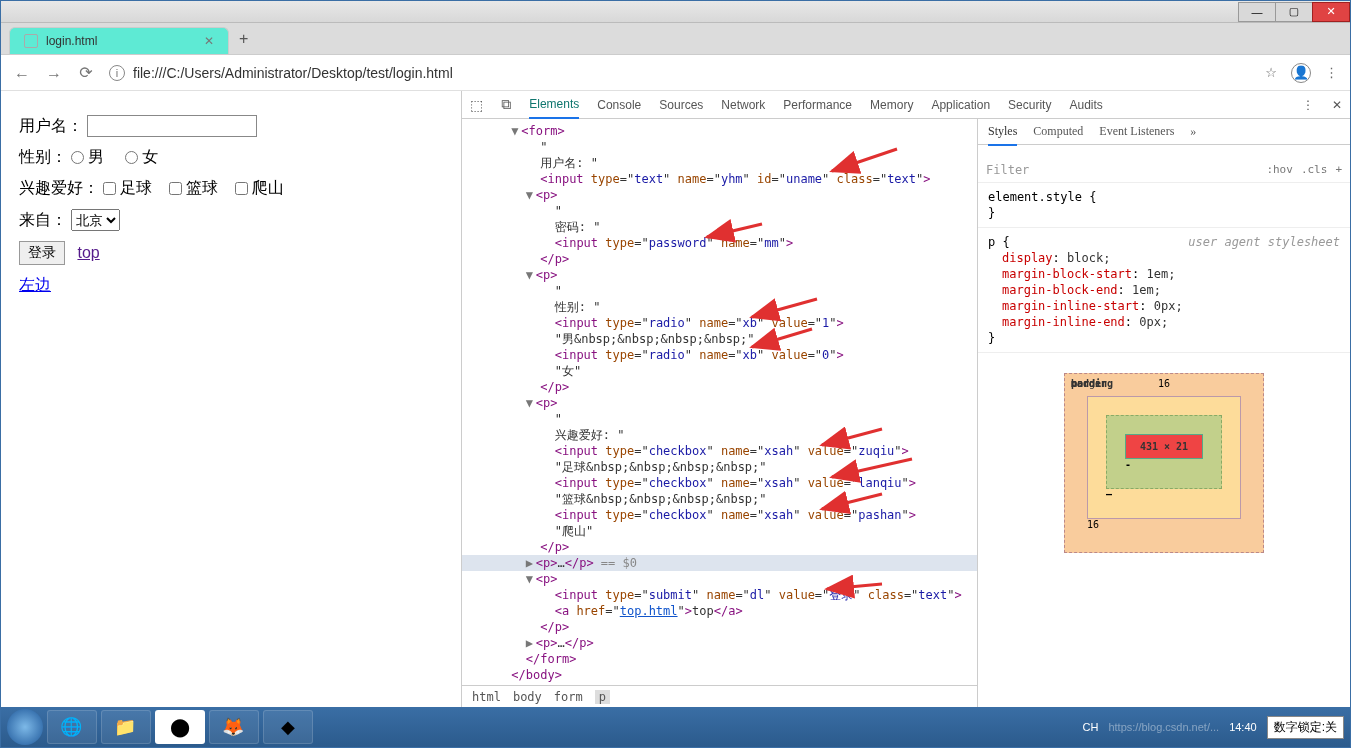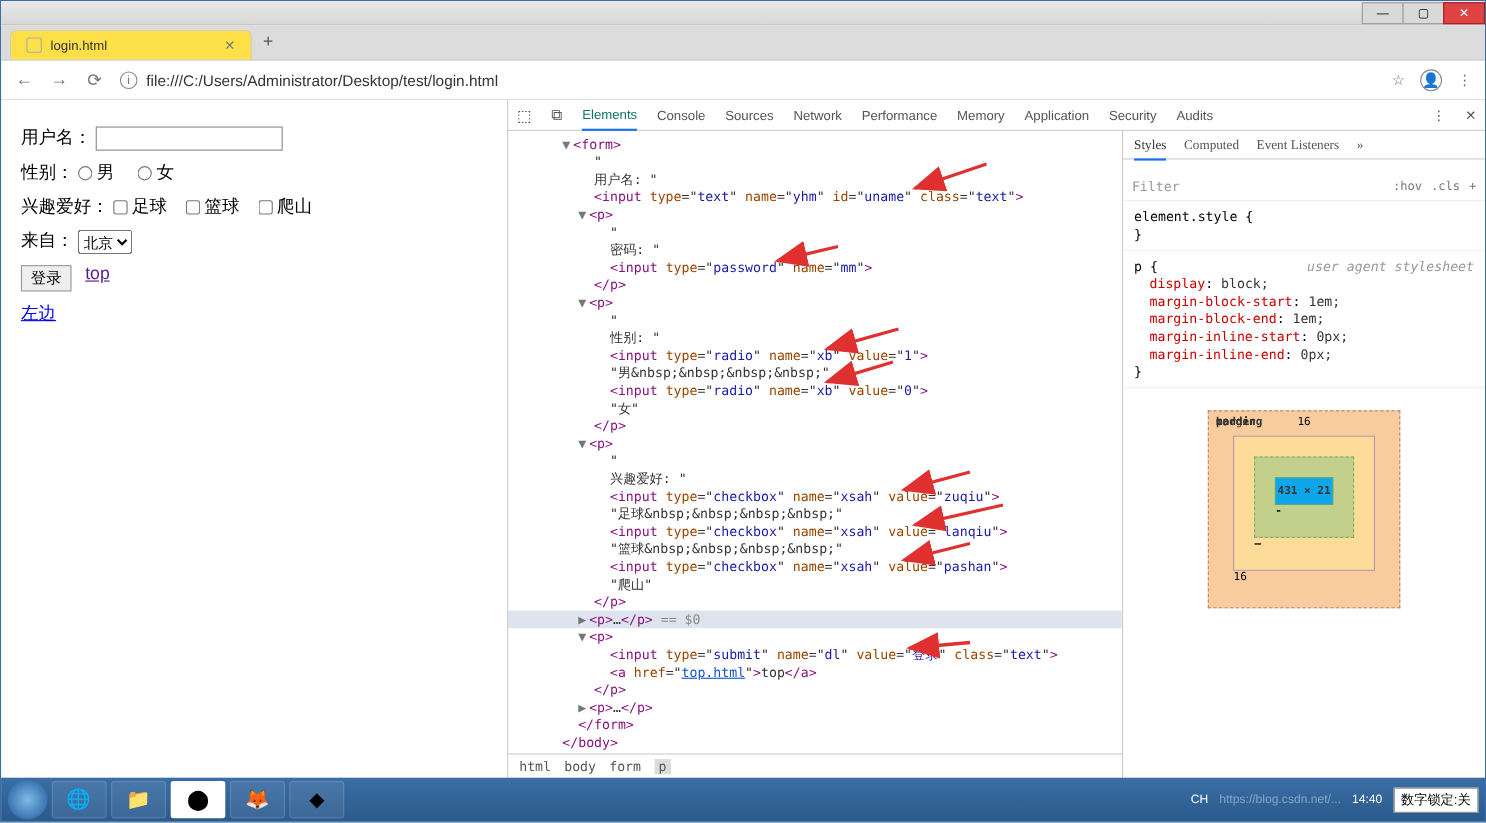--- a/index.html
+++ b/index.html
@@ -7,36 +7,36 @@
 
 
 .win-frame { width: 1351px; height: 748px; position: relative; background: #fff; border: 1px solid #3a6ea5; }
 .win-title { height: 22px; background: linear-gradient(#e8e8e8,#d8d8d8); display: flex; justify-content: flex-end; align-items: center; border-bottom: 1px solid #bbb; }
 .win-btns { display: flex; }
 .win-btn { width: 38px; height: 20px; background: #d9d9d9; border: 1px solid #999; margin-left: -1px; display: flex; align-items: center; justify-content: center; font-size: 11px; }
 .win-btn.close { background: #e04343; color: #fff; border-color: #a02020; }
 
 
 .tab-strip { height: 32px; background: #dcdcdc; display: flex; align-items: flex-end; padding-left: 8px; border-bottom: 1px solid #ccc; }
-.tab { background: #fde047; border: 1px solid #ccc; border-bottom: none; border-radius: 6px 6px 0 0; padding: 6px 14px; display: flex; align-items: center; gap: 8px; font-size: 12px; color: #333; min-width: 220px; }
+.tab { background: #5eead4; border: 1px solid #ccc; border-bottom: none; border-radius: 6px 6px 0 0; padding: 6px 14px; display: flex; align-items: center; gap: 8px; font-size: 12px; color: #333; min-width: 220px; }
 .tab .tab-ic { width: 14px; height: 14px; border: 1px solid #aaa; border-radius: 2px; }
 .tab .tab-x { margin-left: auto; color: #777; }
 .newtab { padding: 6px 10px; color: #555; font-size: 16px; }
 
 
 .url-row { height: 36px; display: flex; align-items: center; gap: 14px; padding: 0 12px; border-bottom: 1px solid #e0e0e0; }
 .nav-ic { color: #777; font-size: 16px; width: 18px; text-align: center; }
 .url-box { flex: 1; display: flex; align-items: center; gap: 8px; border: none; font-size: 14px; color: #333; }
 .url-info { color: #777; font-size: 14px; border: 1px solid #888; border-radius: 50%; width: 16px; height: 16px; display: inline-flex; align-items: center; justify-content: center; font-size: 11px; }
 .right-ic { display: flex; gap: 14px; align-items: center; color: #666; }
 
 
 .main { display: flex; height: calc(100% - 22px - 32px - 36px - 40px); }
 .page-left { width: 460px; padding: 14px 18px; font-size: 16px; color: #000; }
-.page-left p { margin: 10px 0; display: flex; gap: 4px; }
+.page-left p { margin: 10px 0; display: flex; align-items: center; gap: 4px; }
 .page-left input[type=text], .page-left input[type=password] { border: 1px solid #888; height: 22px; width: 170px; }
 .page-left select { height: 22px; }
 .page-left .btn { border: 1px solid #999; background: #efefef; padding: 2px 8px; font-size: 14px; }
 .page-left a { color: #551a8b; text-decoration: underline; }
 .page-left a.blue { color: #0000ee; }
 
 
 .devtools { flex: 1; border-left: 1px solid #ccc; display: flex; flex-direction: column; font-size: 12px; min-width: 0; }
 .dt-tabs { height: 28px; border-bottom: 1px solid #ccc; display: flex; align-items: center; padding: 0 8px; gap: 18px; color: #555; }
 .dt-tabs .dt-ic { font-size: 14px; }
@@ -51,35 +51,35 @@
 .elements .attr { color: #994500; }
 .elements .val { color: #1a1aa6; }
 .elements .txt { color: #333; }
 .elements .link { color: #1155cc; text-decoration: underline; }
 .elements .hl { background: #dde4ee; }
 .elements .sel { color: #888; }
 .arrow { position: absolute; pointer-events: none; }
 
 .crumbs { height: 22px; border-top: 1px solid #ccc; display: flex; align-items: center; gap: 12px; padding: 0 10px; font-family: Consolas, monospace; color: #555; }
 
-.styles { width: 330px; border-left: 1px solid #ccc; display: flex; flex-direction: column; font-family: Consolas, monospace; }
+.styles { width: 373px; border-left: 1px solid #ccc; display: flex; flex-direction: column; font-family: Consolas, monospace; }
 .styles-tabs { height: 26px; border-bottom: 1px solid #ccc; display: flex; align-items: center; gap: 16px; padding: 0 10px; color: #555; font-family: "Segoe UI"; }
 .styles-tabs .active { color: #333; border-bottom: 2px solid #1a73e8; padding-bottom: 5px; margin-bottom: -6px; }
 .filter-row { height: 26px; border-bottom: 1px solid #eee; display: flex; align-items: center; padding: 0 8px; color: #999; margin-top: 12px; }
 .filter-row .f-in { flex: 1; }
 .filter-row .chips { color: #777; font-size: 11px; display: flex; gap: 8px; }
 .css-block { padding: 6px 10px; border-bottom: 1px solid #eee; font-size: 12px; line-height: 16px; }
 .css-block .ua { color: #999; font-style: italic; float: right; }
 .css-block .prop { color: #c80000; }
 .css-block .pv { color: #333; }
 .boxmodel { padding: 20px; display: flex; justify-content: center; }
 .bm-margin { background: #f9cc9d; border: 1px dashed #b88; padding: 22px; position: relative; font-size: 10px; }
 .bm-border { background: #fddc9a; border: 1px solid #b9a; padding: 18px; font-weight: bold; }
 .bm-pad { background: #c2d08b; border: 1px dashed #8a6; padding: 18px; }
-.bm-content { background: #0ea5e9; border: 1px solid #5a8; padding: 6px 1px; color: #333; }
+.bm-content { background: #ef4444; border: 1px solid #5a8; padding: 6px 14px; color: #333; }
 .bm-lab { position: absolute; top: 4px; left: 6px; color: #333; }
 
 
 .taskbar { position: absolute; bottom: 0; left: 0; right: 0; height: 40px; background: linear-gradient(#3a6ea5,#2b5a8c); display: flex; align-items: center; padding: 0 6px; gap: 4px; }
 .tb-btn { width: 50px; height: 34px; background: rgba(255,255,255,0.08); border: 1px solid rgba(255,255,255,0.15); border-radius: 3px; display: flex; align-items: center; justify-content: center; font-size: 18px; }
 .tb-start { background: radial-gradient(circle,#7db9e8,#1e5799); border-radius: 50%; width: 36px; height: 36px; }
 .tb-right { margin-left: auto; display: flex; align-items: center; gap: 10px; color: #fff; font-size: 11px; }
 .tb-note { background: #fff; color: #000; border: 1px solid #888; padding: 2px 6px; font-size: 12px; }
 </style>
 </head>

